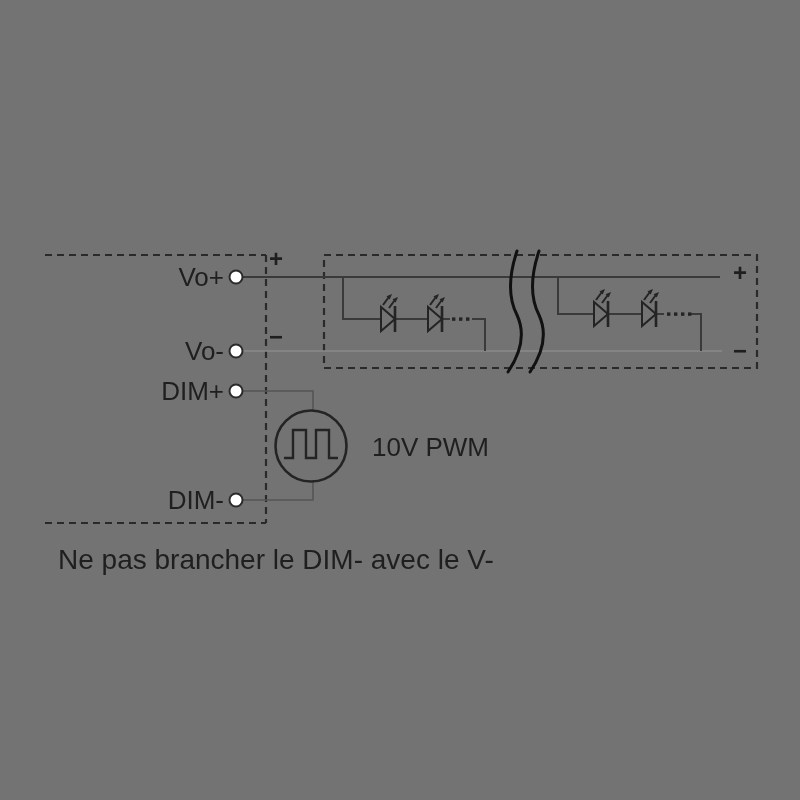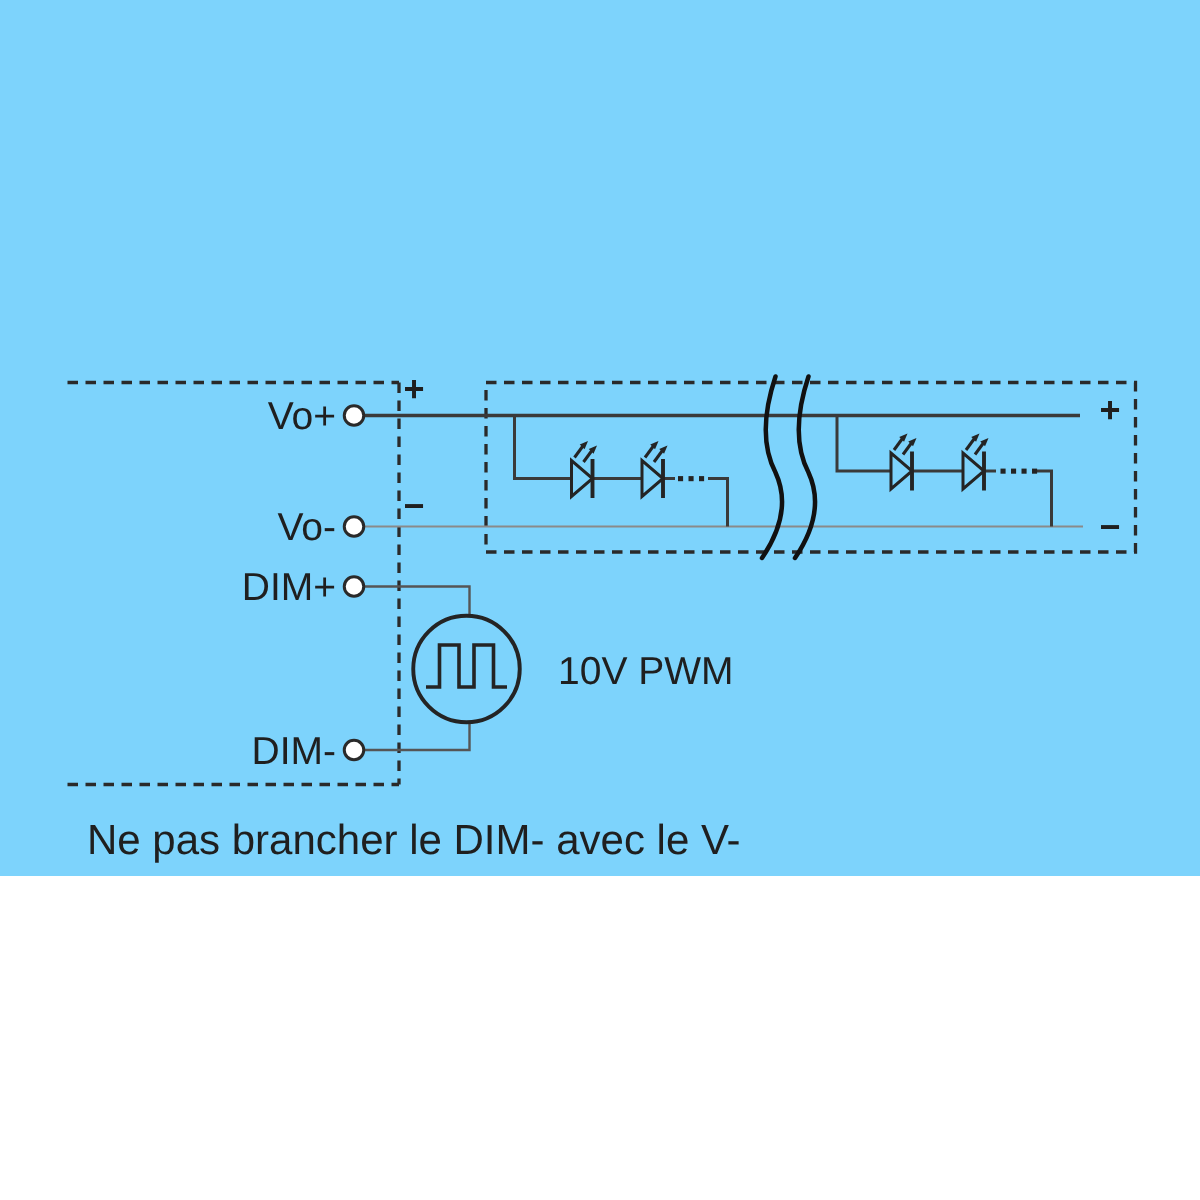--- a/index.html
+++ b/index.html
@@ -7,22 +7,22 @@
     padding: 0;
     width: 800px;
     height: 800px;
     background: #ffffff;
     font-family: "Liberation Sans", sans-serif;
     overflow: hidden;
   }
   .stage {
     position: relative;
     width: 800px;
-    height: 584px;
-    background: #7dd3fc;
+    height: 800px;
+    background: #737373;
   }
   svg text {
     font-family: "Liberation Sans", sans-serif;
     fill: #1f1f1f;
   }
   .term-label  { font-size: 26px; }
   .pol-sign    { font-size: 24px; font-weight: 700; text-anchor: middle; }
   .pwm-label   { font-size: 26px; }
   .caption-txt { font-size: 28px; }
 </style>

